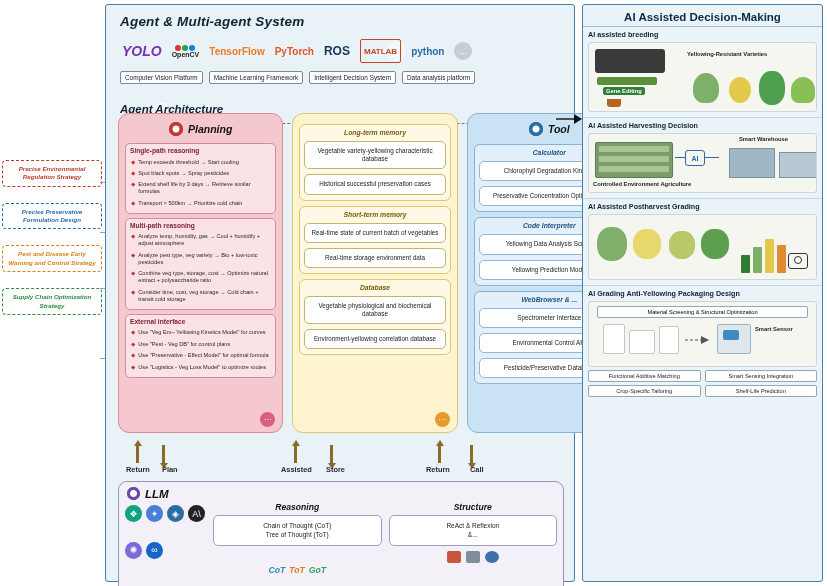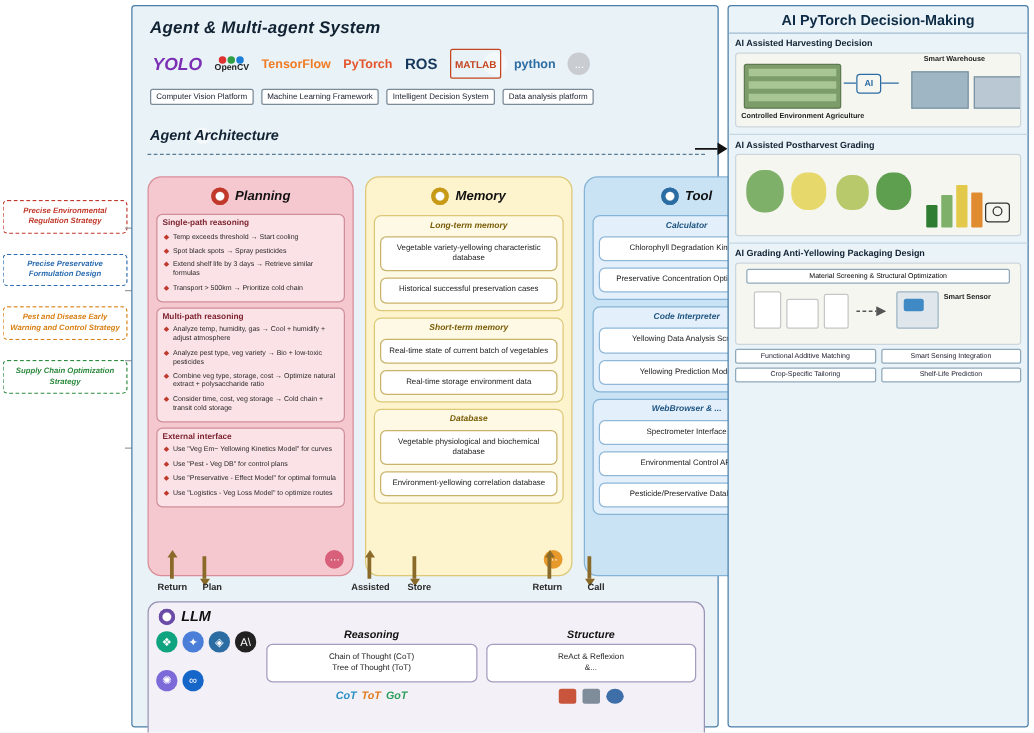--- a/index.html
+++ b/index.html
@@ -73,21 +73,21 @@
     width:18px;height:18px;border-radius:50%;background:#c9ccd1;color:#fff;
     display:flex;align-items:center;justify-content:center;font-size:9px;
   }
   .platform-tags { display:flex; gap:6px; margin-top:4px; padding-left:2px; }
   .ptag {
     border:1px solid #7a8a96; background:#fff; border-radius:2px;
     font-size:6.4px; color:#223; padding:2px 4px; white-space:nowrap;
   }
 
   
-  .cols { position:absolute; left:12px; top:136px; width:514px; height:320px; display:flex; gap:9px; }
+  .cols { position:absolute; left:12px; top:108px; width:514px; height:320px; display:flex; gap:9px; }
   .col { flex:1; border-radius:11px; padding:5px 6px 6px; position:relative; }
   .col.planning { background:#f5c7ce; border:1px solid #d98d99; }
   .col.memory   { background:#fdf3cd; border:1px solid #ddc878; }
   .col.tool     { background:#c9e3f5; border:1px solid #86b4d6; }
   .col-head { display:flex; align-items:center; justify-content:center; gap:5px; height:20px; }
   .col-head .gear {
     width:14px;height:14px;border-radius:50%;
     background:radial-gradient(circle, #fff 0 3px, #c0392b 4px 7px);
     box-shadow:0 0 0 1.5px #c0392b inset;
   }
@@ -149,21 +149,21 @@
     background:radial-gradient(circle,#fff 0 3px,#6a4ba8 4px 7px); box-shadow:0 0 0 1.5px #6a4ba8 inset;
   }
   .llm-title { font-size:11.5px; font-weight:bold; font-style:italic; color:#111; }
   .llm-body { display:flex; padding:2px 6px 0; gap:6px; }
   .llm-logos { width:82px; display:flex; flex-wrap:wrap; gap:4px; padding-top:3px; }
   .llm-logo { width:17px;height:17px;border-radius:50%; display:flex;align-items:center;justify-content:center; font-size:9px; color:#fff; }
   .llm-cols { flex:1; display:flex; gap:7px; }
   .llm-col { flex:1; }
   .llm-col-title { text-align:center; font-size:8.6px; font-weight:bold; font-style:italic; color:#111; margin-bottom:3px; }
   .llm-card { background:#fff; border:1px solid #a49cc0; border-radius:5px; font-size:6.5px; color:#222; text-align:center; padding:5px 3px; line-height:1.45; }
-  .cot-row { display:flex; gap:4px; align-items:center; justify-content:center; margin-top:5px; }
+  .cot-row { display:flex; gap:4px; align-items:center; justify-content:center; margin-top:19px; }
   .cot-pill { font-size:8.6px; font-weight:bold; font-style:italic; }
   .icon-row { display:flex; gap:5px; justify-content:center; margin-top:5px; }
   .sq-icon { width:14px;height:12px;border-radius:2px; }
 
   
   .right-panel {
     position:absolute; left:582px; top:4px; width:241px; height:578px;
     background:#eaf3f8; border:1.5px solid #4a7ea8; border-radius:3px;
   }
   .right-title {
@@ -312,24 +312,20 @@
             </div>
           <div class="line-item">
               <span class="ic">◆</span>
               <span>Use "Logistics - Veg Loss Model" to optimize routes</span>
             </div>
         </div>
         <div class="col-foot-dot">⋯</div>
       </div>
 
       <div class="col memory">
-        <div class="col-head">
-          <span class="gear"></span>
-          <span class="col-title">Memory</span>
-        </div>
 
         <div class="mem-group">
           <div class="mem-group-title">Long-term memory</div>
           <div class="memcard">Vegetable variety-yellowing characteristic database</div>
           <div class="memcard">Historical successful preservation cases</div>
         </div>
 
         <div class="mem-group">
           <div class="mem-group-title">Short-term memory</div>
           <div class="memcard">Real-time  state of current batch of vegetables</div>
@@ -443,22 +439,38 @@
       </div>
     </div>
   </div>
 
   <svg class="big-arrow" viewBox="0 0 26 14">
     <path d="M0 7 H18" stroke="#111" stroke-width="1.4" fill="none"></path>
     <path d="M18 2 L26 7 L18 12 Z" fill="#111"></path>
   </svg>
 
   <div class="right-panel">
-    <div class="right-title">AI PyTorch Decision-Making</div>
-
+    <div class="right-title">AI Assisted Decision-Making</div>
+
+    <div class="r-sec">
+      <div class="r-sec-title">AI assisted breeding</div>
+      <div class="r-canvas" style="height:70px;">
+        <div style="position:absolute;left:6px;top:6px;width:70px;height:24px;background:#3a3a3a;border-radius:3px;"></div>
+        <div style="position:absolute;left:8px;top:34px;width:60px;height:8px;background:#5b8f3a;border-radius:2px;"></div>
+        <div class="r-cap" style="left:14px;top:44px;background:#2f7d32;color:#fff;padding:1px 3px;border-radius:2px;">Gene Editing</div>
+        <div style="position:absolute;left:18px;top:56px;width:14px;height:10px;">
+          <div style="width:14px;height:8px;background:#b5651d;border-radius:0 0 3px 3px;"></div>
+        </div>
+        <div class="r-cap" style="left:98px;top:8px;width:120px;line-height:1.3;">Yellowing-Resistant Varieties</div>
+        <div style="position:absolute;left:104px;top:30px;width:26px;height:30px;background:#7fb069;border-radius:50% 50% 40% 40%;"></div>
+        <div style="position:absolute;left:140px;top:34px;width:22px;height:26px;background:#e3c94a;border-radius:50%;"></div>
+        <div style="position:absolute;left:170px;top:28px;width:26px;height:34px;background:#4f9e4f;border-radius:45%;"></div>
+        <div style="position:absolute;left:202px;top:34px;width:24px;height:26px;background:#88c057;border-radius:50% 50% 30% 30%;"></div>
+      </div>
+    </div>
 
     <div class="r-sec">
       <div class="r-sec-title">AI Assisted Harvesting Decision</div>
       <div class="r-canvas" style="height:60px;">
         <div style="position:absolute;left:6px;top:8px;width:78px;height:36px;background:#7c9c6a;border:1px solid #5d7a50;border-radius:2px;"></div>
         <div style="position:absolute;left:10px;top:12px;width:70px;height:6px;background:#a8c594;"></div>
         <div style="position:absolute;left:10px;top:22px;width:70px;height:6px;background:#a8c594;"></div>
         <div style="position:absolute;left:10px;top:32px;width:70px;height:6px;background:#a8c594;"></div>
         <div class="r-cap" style="left:4px;top:47px;">Controlled Environment Agriculture</div>
         <div style="position:absolute;left:96px;top:16px;width:20px;height:16px;border:1px solid #2b6ca3;border-radius:3px;color:#2b6ca3;font-size:7px;display:flex;align-items:center;justify-content:center;font-weight:bold;">

